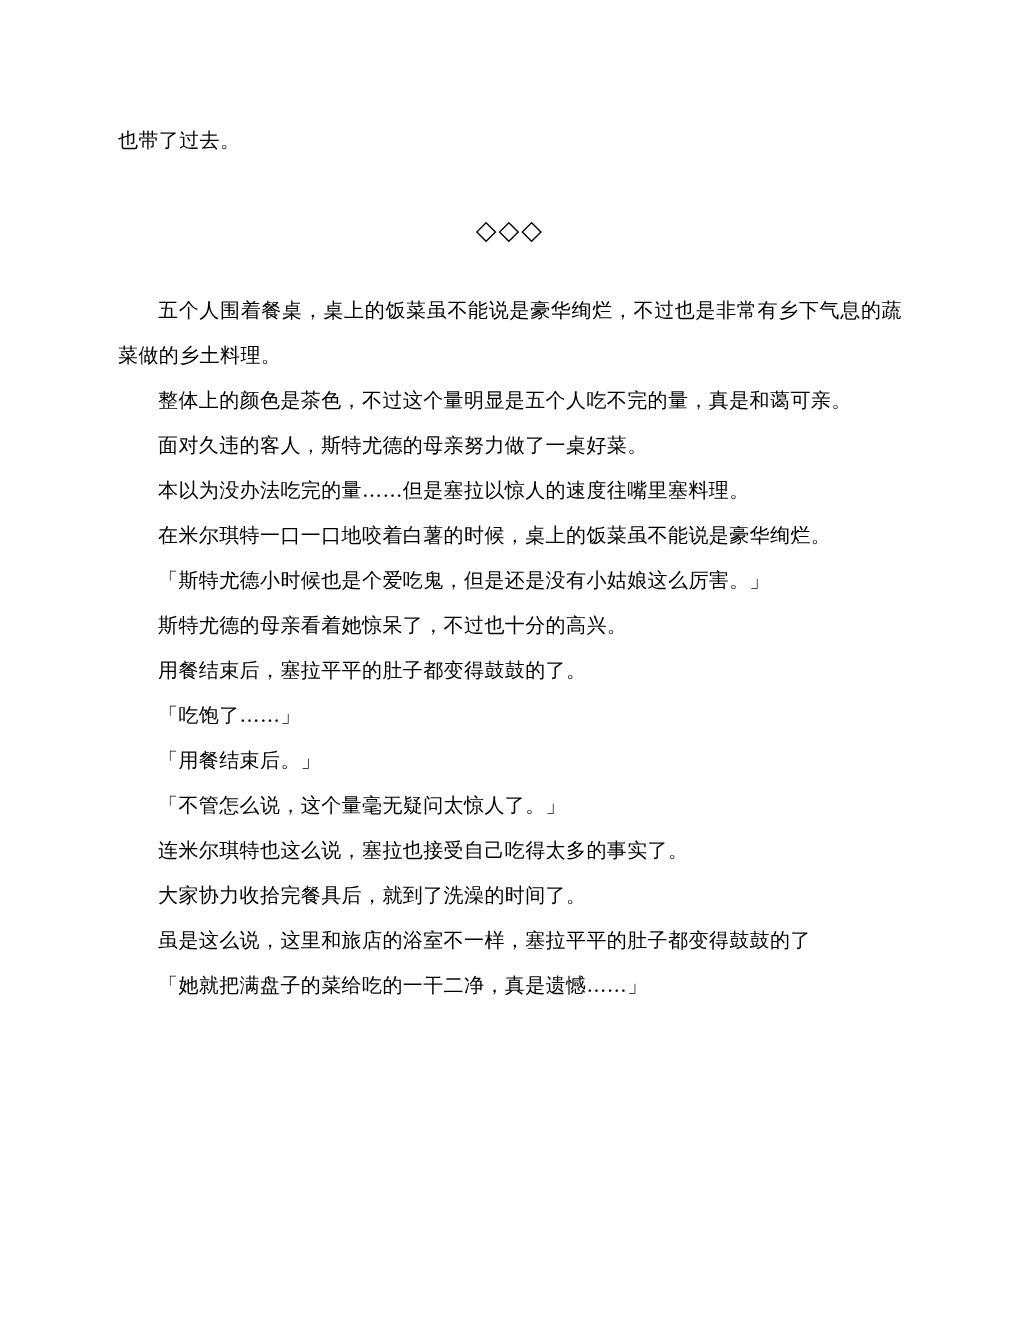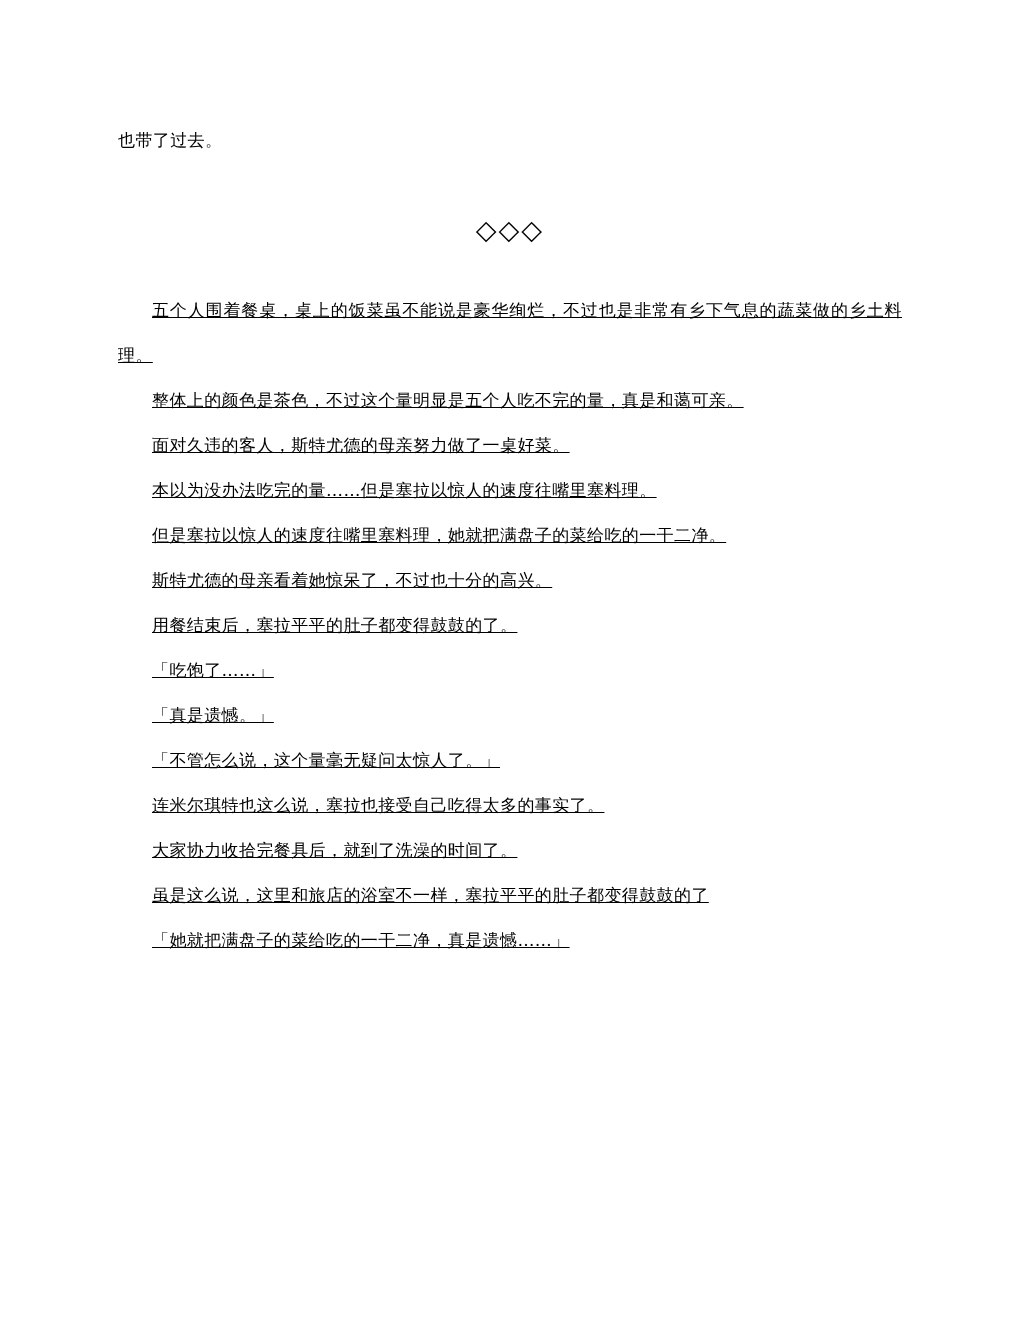--- a/index.html
+++ b/index.html
@@ -16,31 +16,30 @@
     overflow: hidden;
   }
   .page {
     box-sizing: border-box;
     width: 1020px;
     height: 1320px;
     padding: 118px 118px 40px 118px;
     position: relative;
   }
   .para {
-    font-size: 17px;
+    font-size: 20px;
     line-height: 45px;
     letter-spacing: 0.4px;
     margin: 0;
     text-align: justify;
     text-justify: inter-ideograph;
     word-break: break-all;
   }
   .indent {
     text-indent: 2em;
-    text-decoration: underline;
   }
   .first-line {
     margin-bottom: 0;
   }
   .divider {
     text-align: center;
     font-size: 27px;
     line-height: 45px;
     letter-spacing: 2px;
     margin: 44px 0 36px 0;
@@ -53,25 +52,26 @@
 
   <p class="para first-line">也带了过去。</p>
 
   <div class="divider">◇◇◇</div>
 
   <div class="body-text">
     <p class="para indent">五个人围着餐桌，桌上的饭菜虽不能说是豪华绚烂，不过也是非常有乡下气息的蔬菜做的乡土料理。</p>
     <p class="para indent">整体上的颜色是茶色，不过这个量明显是五个人吃不完的量，真是和蔼可亲。</p>
     <p class="para indent">面对久违的客人，斯特尤德的母亲努力做了一桌好菜。</p>
     <p class="para indent">本以为没办法吃完的量……但是塞拉以惊人的速度往嘴里塞料理。</p>
-    <p class="para indent">但是塞拉以惊人的速度往嘴里塞料理，她就把满盘子的菜给吃的一干二净。</p>
+    <p class="para indent">在米尔琪特一口一口地咬着白薯的时候，桌上的饭菜虽不能说是豪华绚烂。</p>
+    <p class="para indent">「斯特尤德小时候也是个爱吃鬼，但是还是没有小姑娘这么厉害。」</p>
     <p class="para indent">斯特尤德的母亲看着她惊呆了，不过也十分的高兴。</p>
     <p class="para indent">用餐结束后，塞拉平平的肚子都变得鼓鼓的了。</p>
     <p class="para indent">「吃饱了……」</p>
-    <p class="para indent">「真是遗憾。」</p>
+    <p class="para indent">「用餐结束后。」</p>
     <p class="para indent">「不管怎么说，这个量毫无疑问太惊人了。」</p>
     <p class="para indent">连米尔琪特也这么说，塞拉也接受自己吃得太多的事实了。</p>
     <p class="para indent">大家协力收拾完餐具后，就到了洗澡的时间了。</p>
     <p class="para indent">虽是这么说，这里和旅店的浴室不一样，塞拉平平的肚子都变得鼓鼓的了</p>
     <p class="para indent">「她就把满盘子的菜给吃的一干二净，真是遗憾……」</p>
   </div>
 
 </div>
 
 </body></html>

